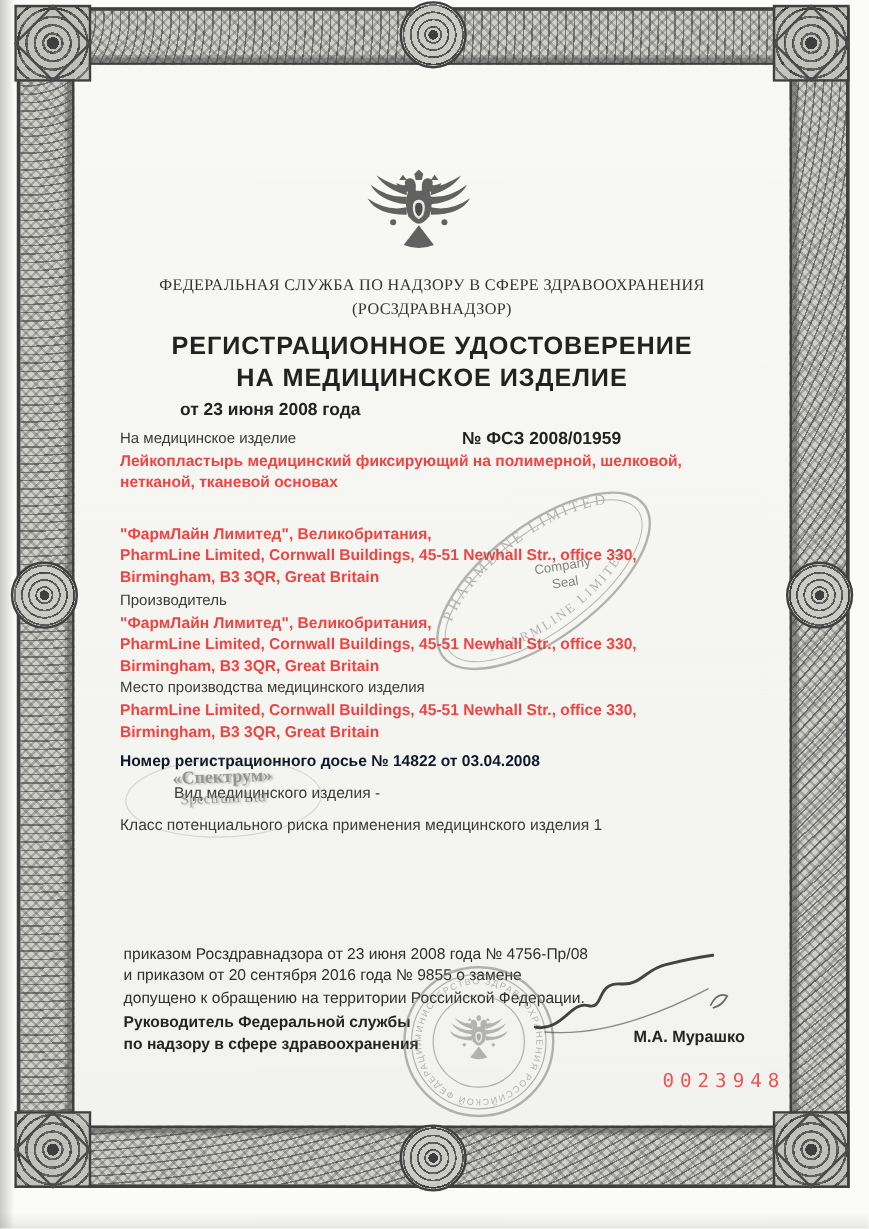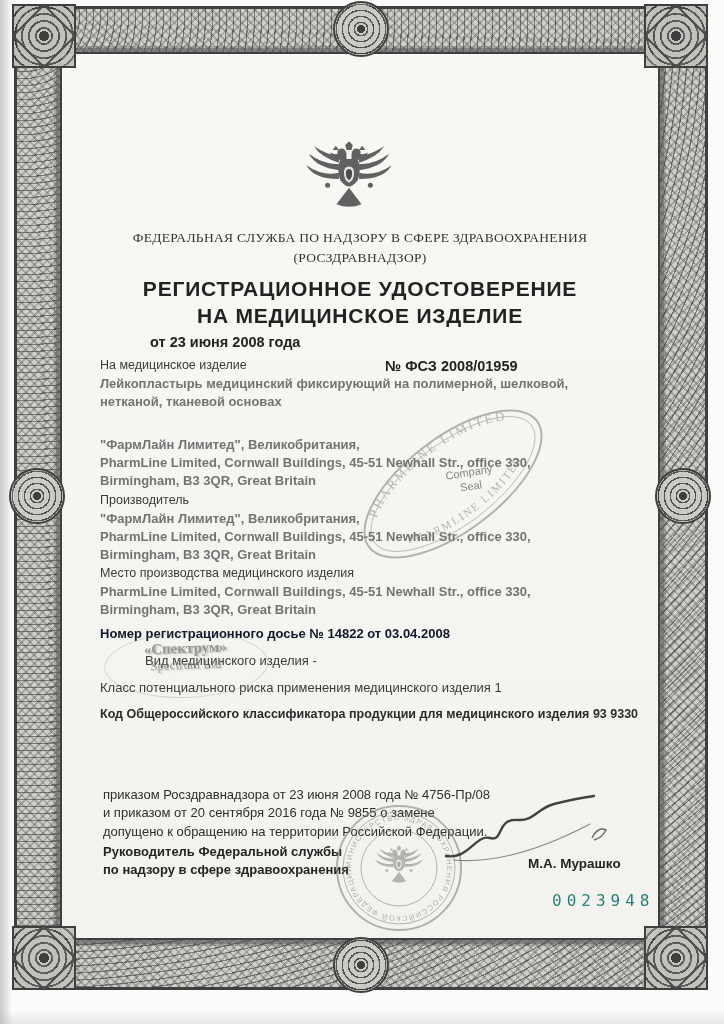--- a/index.html
+++ b/index.html
@@ -46,27 +46,27 @@
   .center{text-align:center;}
   .pre{white-space:pre-line;}
 
   .agency{left:80px;top:228px;width:560px;font-family:"Liberation Serif",serif;
     font-size:13.5px;letter-spacing:.3px;color:#333;line-height:1.45;z-index:2;}
   .title{left:80px;top:276px;width:560px;font-size:21px;font-weight:bold;letter-spacing:.8px;
     color:#222;line-height:1.28;z-index:2;}
   .dateline{font-size:14.5px;font-weight:bold;color:#222;z-index:2;}
 
   .lbl{left:100px;width:548px;font-size:12.5px;color:#3a3a3a;z-index:2;}
-  .val{left:100px;width:548px;font-size:13px;font-weight:bold;color:#737373;line-height:1.4;z-index:2;}
+  .val{left:100px;width:548px;font-size:13px;font-weight:bold;color:#ef4444;line-height:1.4;z-index:2;}
   .semi{font-weight:bold;}
   .orders{left:103px;width:548px;font-size:13px;color:#2e2e2e;line-height:1.42;z-index:2;}
   .sig-title{left:103px;width:300px;font-size:13px;font-weight:bold;color:#242424;line-height:1.42;z-index:2;}
   .sig-name{left:528px;top:856px;font-size:13.5px;font-weight:bold;color:#242424;z-index:7;}
   .serial{left:552px;top:891px;font-family:"DejaVu Sans Mono",monospace;font-size:16px;
-    letter-spacing:5px;color:#0f766e;opacity:.9;z-index:2;}
+    letter-spacing:5px;color:#ef4444;opacity:.9;z-index:2;}
 
   
   .oval-stamp{left:338px;top:428px;width:230px;height:112px;transform:rotate(-37deg);
     opacity:.5;z-index:4;}
   .company-seal{left:425px;top:466px;width:90px;text-align:center;transform:rotate(-9deg);
     font-size:11px;color:#6f6f6f;line-height:1.25;opacity:.85;z-index:4;}
   .spectrum{left:108px;top:640px;width:155px;text-align:center;transform:rotate(-2deg);z-index:4;opacity:.8;}
   .spectrum .ring{position:absolute;left:-4px;top:-8px;width:162px;height:64px;border-radius:50%;
     border:1.5px solid rgba(130,130,130,.35);}
   .spectrum-l1{position:relative;font-family:"Liberation Serif",serif;font-size:15px;font-weight:bold;
@@ -142,21 +142,20 @@
 PharmLine Limited, Cornwall Buildings, 45-51 Newhall Str., office 330,
 Birmingham, B3 3QR, Great Britain</div>
 
   <div class="abs lbl" style="top:566px;">Место производства медицинского изделия</div>
   <div class="abs val pre" style="top:583px;">PharmLine Limited, Cornwall Buildings, 45-51 Newhall Str., office 330,
 Birmingham, B3 3QR, Great Britain</div>
 
   <div class="abs lbl semi" style="top:626px;font-size:13px;color:#0f172a;">Номер регистрационного досье № 14822 от 03.04.2008</div>
   <div class="abs lbl" style="top:653px;font-size:13px;margin-left:45px;">Вид медицинского изделия -</div>
   <div class="abs lbl" style="top:680px;font-size:13px;">Класс потенциального риска применения медицинского изделия 1</div>
-  <div class="abs lbl semi" style="top:707px;font-size:12.5px;color:#2b2b2b;">Код Общероссийского классификатора продукции для медицинского изделия 93 9330</div>
 
   <div class="abs orders pre" style="top:786px;">приказом Росздравнадзора от 23 июня 2008 года № 4756-Пр/08
 и приказом от 20 сентября 2016 года № 9855 о замене
 допущено к обращению на территории Российской Федерации.</div>
 
   <div class="abs sig-title pre" style="top:843px;">Руководитель Федеральной службы
 по надзору в сфере здравоохранения</div>
   <div class="abs sig-name">М.А. Мурашко</div>
 
   <div class="abs serial">0023948</div>

